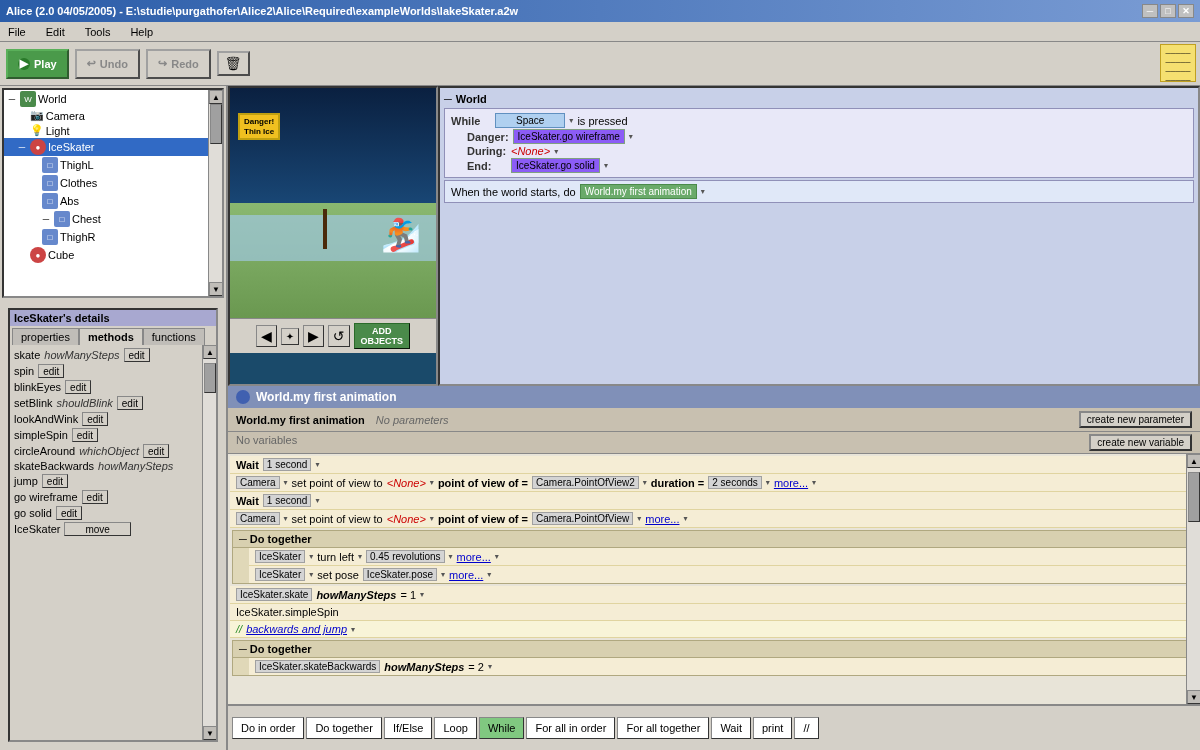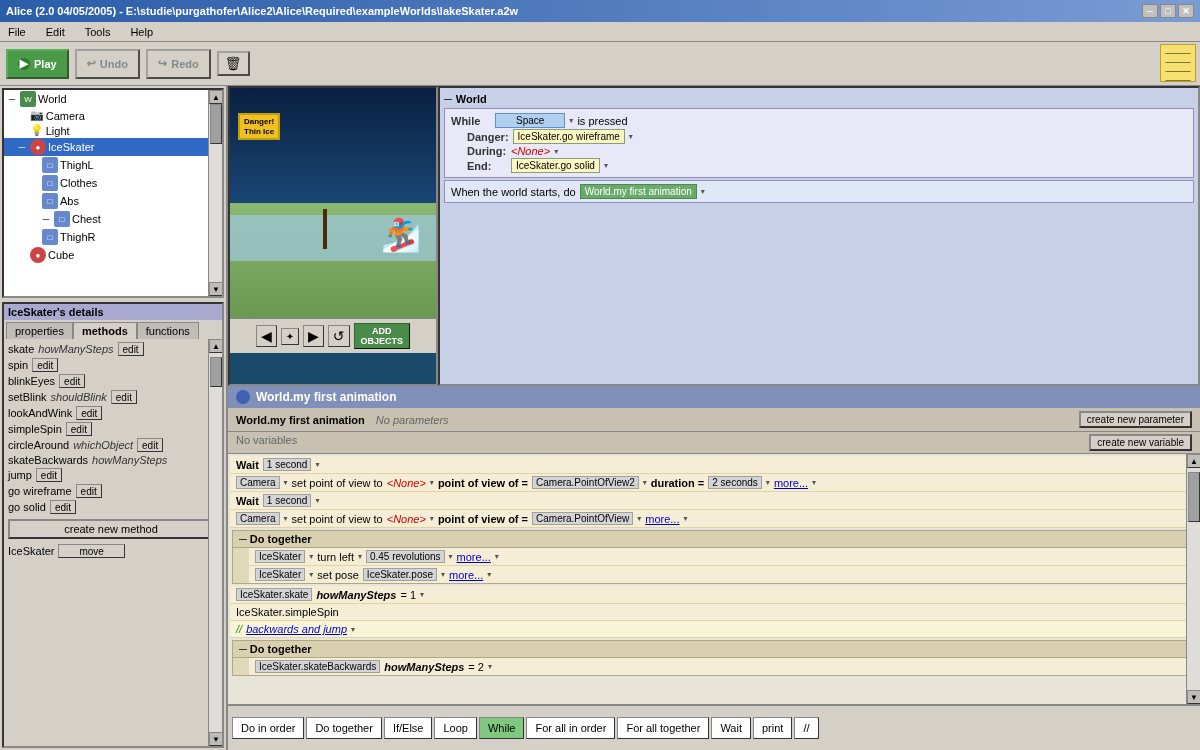--- a/index.html
+++ b/index.html
@@ -230,21 +230,21 @@
     }
     .event-item {
       background: #e8e8f8;
       border: 1px solid #9090b8;
       margin: 2px 0;
       padding: 3px 6px;
     }
     .event-row { display: flex; align-items: center; gap: 4px; margin: 1px 0; font-size: 11px; }
     .event-label { font-weight: bold; color: #333; min-width: 40px; }
     .event-chip {
-      background: #fef9c3;
+      background: #8b5cf6;
       border: 1px solid #80a080;
       padding: 1px 4px;
       font-size: 10px;
     }
     .event-chip-key {
       background: #b0d0f0;
       border: 1px solid #6090c0;
       padding: 1px 20px;
       font-size: 10px;
     }
@@ -498,21 +498,21 @@
 
       <div style="position:absolute;right:0;top:0;bottom:0;width:14px;background:#d4d0c8;border-left:1px solid #888;display:flex;flex-direction:column;">
         <div style="width:14px;height:14px;background:#c0bdb8;border:1px outset #888;display:flex;align-items:center;justify-content:center;font-size:8px;">▲</div>
         <div style="flex:1;background:#e0ddd8;">
           <div style="width:12px;height:40px;background:#a0a0a0;border:1px outset #888;margin:auto;"></div>
         </div>
         <div style="width:14px;height:14px;background:#c0bdb8;border:1px outset #888;display:flex;align-items:center;justify-content:center;font-size:8px;">▼</div>
       </div>
     </div>
 
-    <div style="margin:2px; background:#d4d0c8; border:2px inset #888; display:flex; flex-direction:column; flex:1; overflow:hidden;">
+    <div style="margin:8px; background:#d4d0c8; border:2px inset #888; display:flex; flex-direction:column; flex:1; overflow:hidden;">
       <div class="details-header">IceSkater's details</div>
       <div class="details-tabs">
         <div class="detail-tab">properties</div>
         <div class="detail-tab active">methods</div>
         <div class="detail-tab">functions</div>
       </div>
 
       <div class="detail-scroll" style="flex:1;overflow-y:auto;position:relative;">
 
         <div class="method-list">
@@ -557,21 +557,20 @@
           </div>
           <div class="method-row">
             <span class="method-name">go wireframe</span>
             <button class="edit-btn">edit</button>
           </div>
           <div class="method-row">
             <span class="method-name">go solid</span>
             <button class="edit-btn">edit</button>
           </div>
 
-          <button class="create-method-btn">create new method</button>
 
           <div class="move-row">
             <span>IceSkater</span>
             <button class="move-btn">move</button>
           </div>
         </div>
 
         <div style="position:absolute;right:0;top:0;bottom:0;width:14px;background:#d4d0c8;border-left:1px solid #888;display:flex;flex-direction:column;">
           <div style="width:14px;height:14px;background:#c0bdb8;border:1px outset #888;display:flex;align-items:center;justify-content:center;font-size:8px;">▲</div>
           <div style="flex:1;background:#e0ddd8;">

